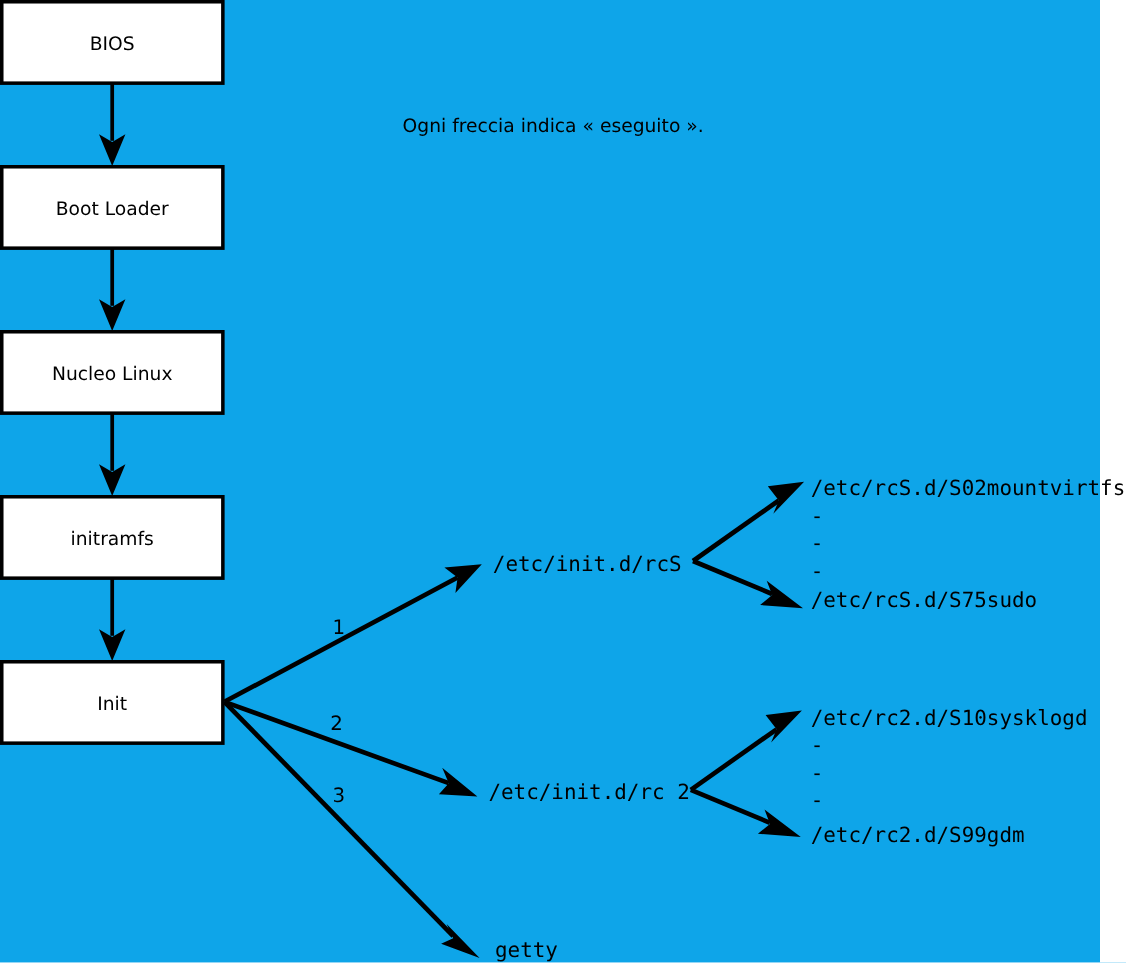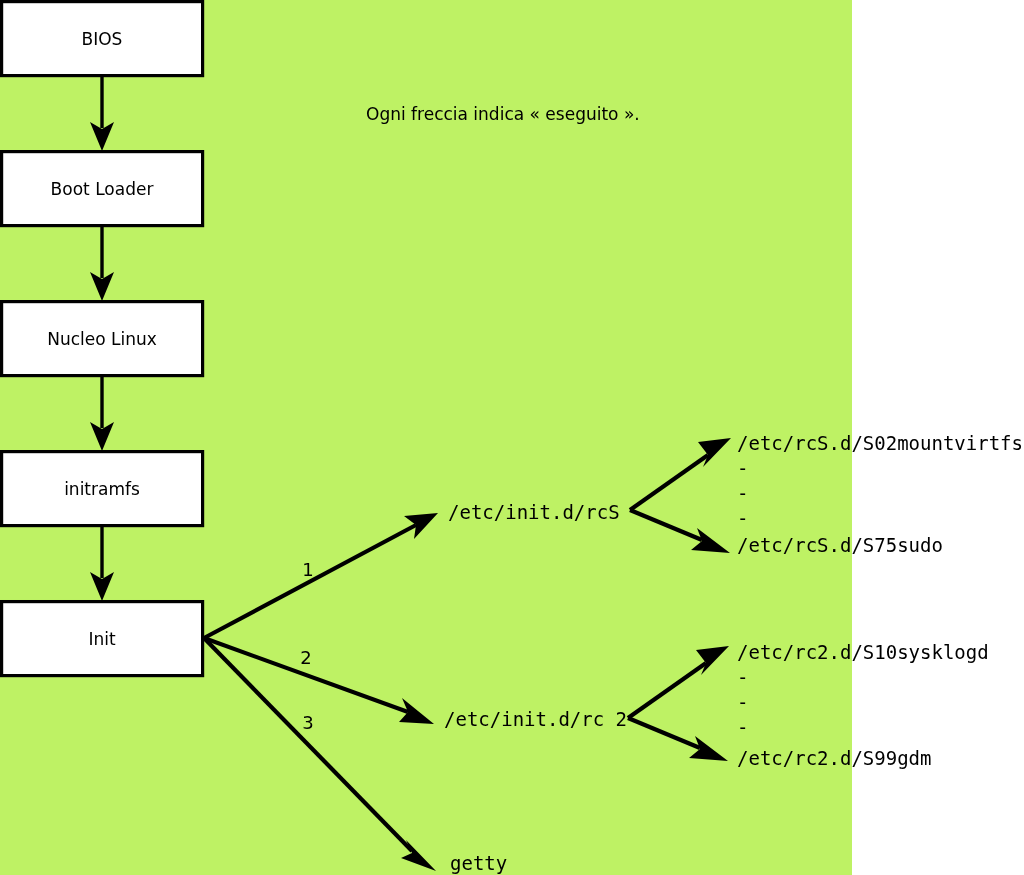--- a/index.html
+++ b/index.html
@@ -8,23 +8,23 @@
     background: #ffffff;
   }
   body {
     width: 1024px;
     height: 875px;
     font-family: "Liberation Sans", sans-serif;
     overflow: hidden;
   }
   #diagram-root {
     position: relative;
-    width: 852px;
+    width: 1000px;
     height: 875px;
-    background: #bef264;
+    background: #0ea5e9;
   }
   svg#boot-diagram {
     display: block;
     width: 1024px;
     height: 875px;
   }
   .box-rect {
     fill: #ffffff;
     stroke: #000000;
     stroke-width: 3.2;

